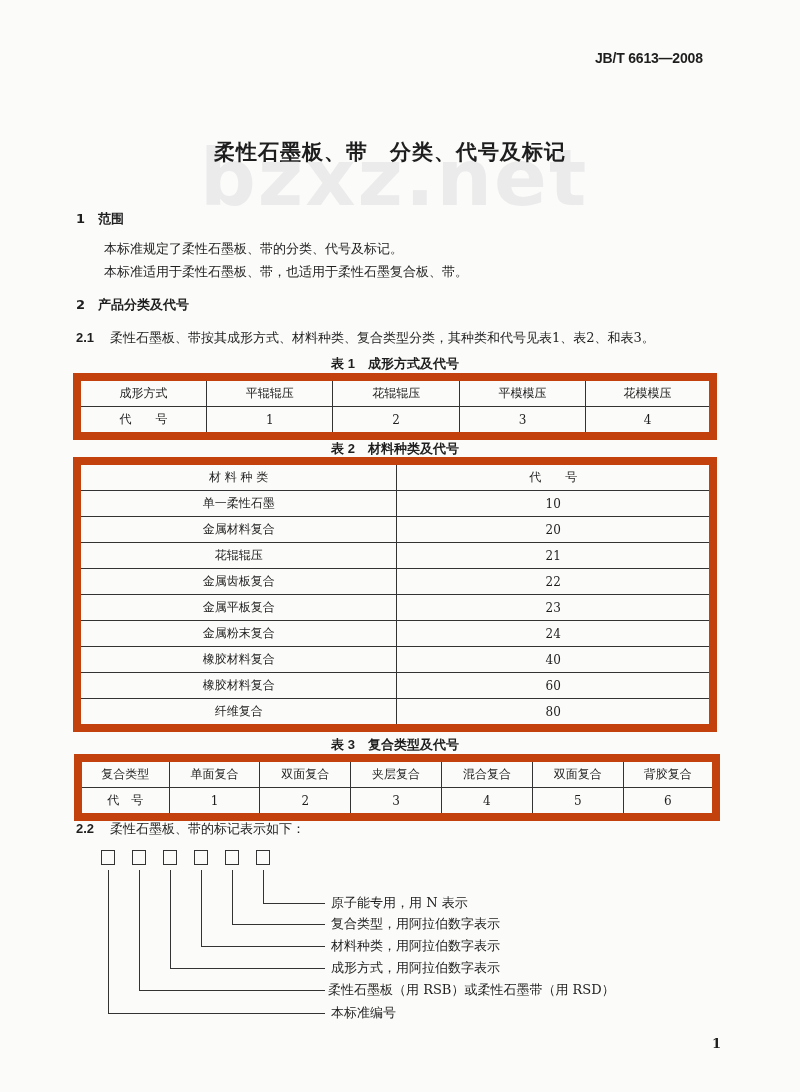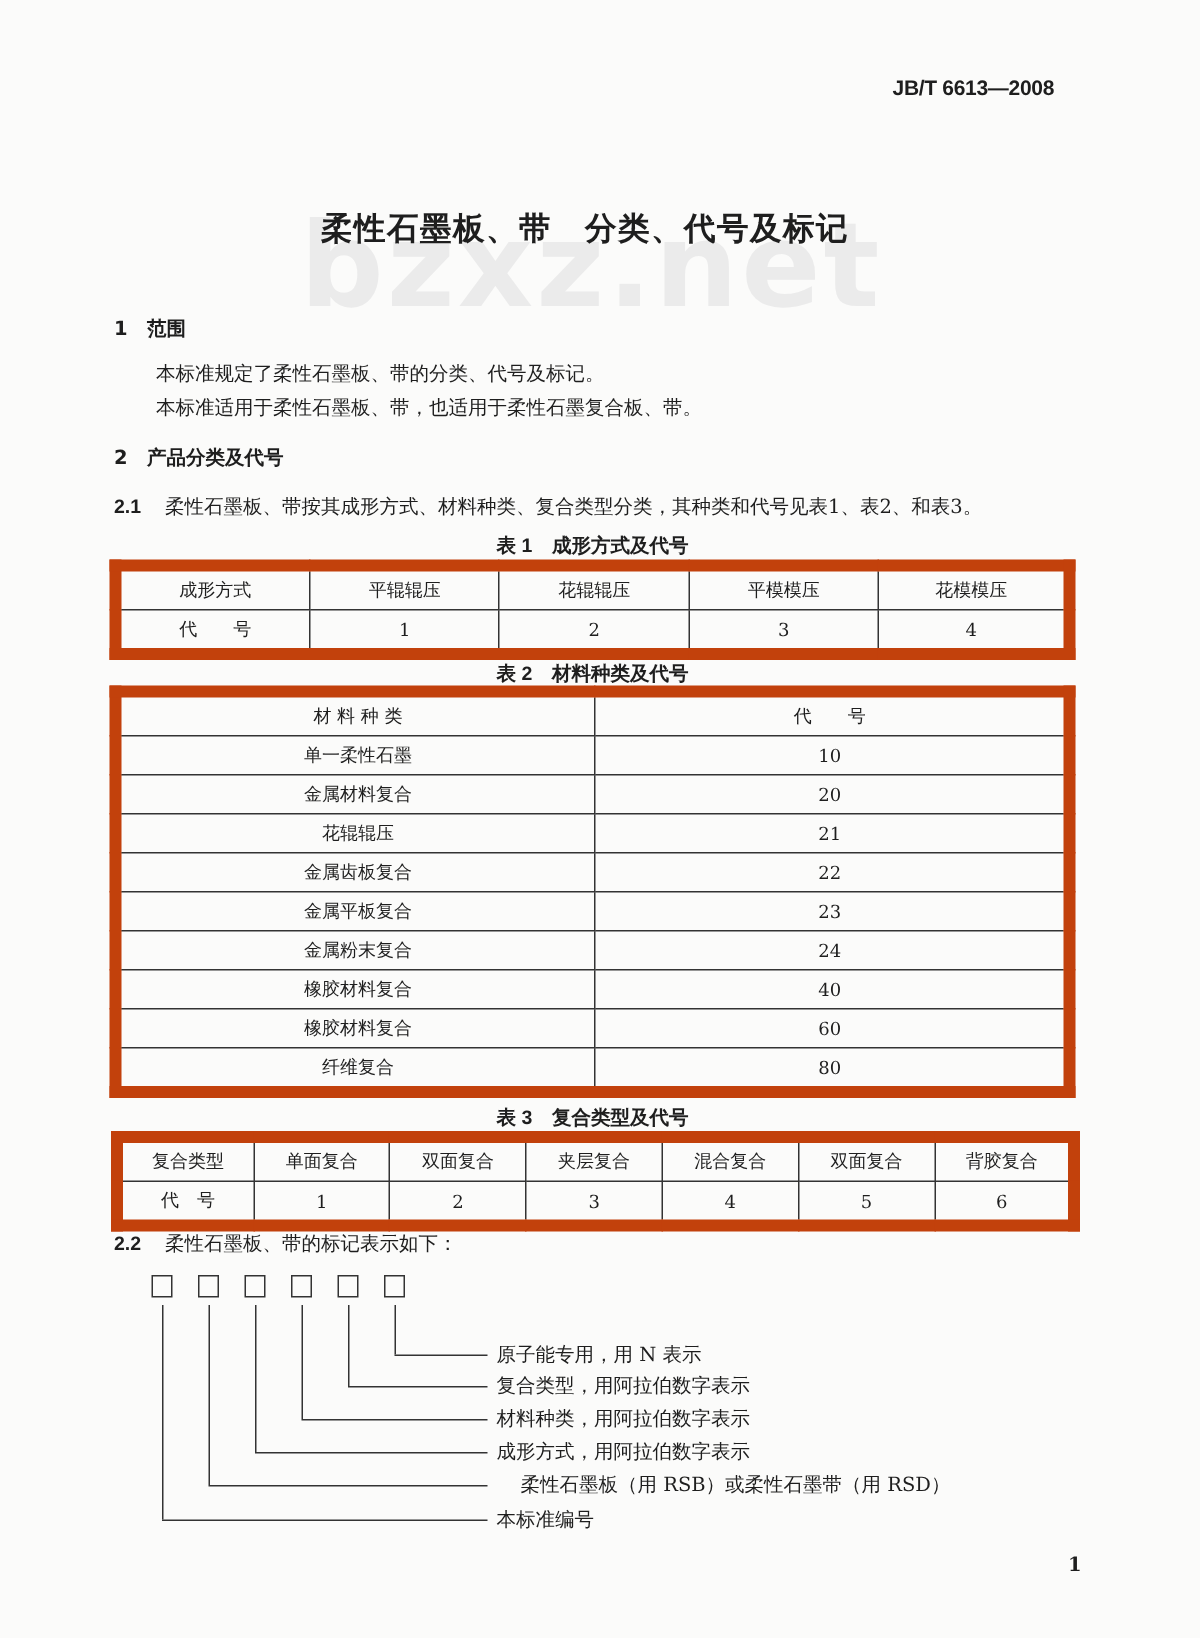--- a/index.html
+++ b/index.html
@@ -179,17 +179,17 @@
   <div class="abs line" style="left:232px; top:924px; width:93px; height:1px;"></div>
   <div class="abs line" style="left:201px; top:946px; width:124px; height:1px;"></div>
   <div class="abs line" style="left:170px; top:968px; width:155px; height:1px;"></div>
   <div class="abs line" style="left:139px; top:990px; width:186px; height:1px;"></div>
   <div class="abs line" style="left:108px; top:1013px; width:217px; height:1px;"></div>
 
   <div class="abs legend-label" style="left:331px; top:894px;">原子能专用，用 N 表示</div>
   <div class="abs legend-label" style="left:331px; top:915px;">复合类型，用阿拉伯数字表示</div>
   <div class="abs legend-label" style="left:331px; top:937px;">材料种类，用阿拉伯数字表示</div>
   <div class="abs legend-label" style="left:331px; top:959px;">成形方式，用阿拉伯数字表示</div>
-  <div class="abs legend-label" style="left:347px; top:981px;">柔性石墨板（用 RSB）或柔性石墨带（用 RSD）</div>
+  <div class="abs legend-label" style="left:328px; top:981px;">柔性石墨板（用 RSB）或柔性石墨带（用 RSD）</div>
   <div class="abs legend-label" style="left:331px; top:1004px;">本标准编号</div>
 </div>
 
 <div class="abs page-num">1</div>
 
 </body></html>

